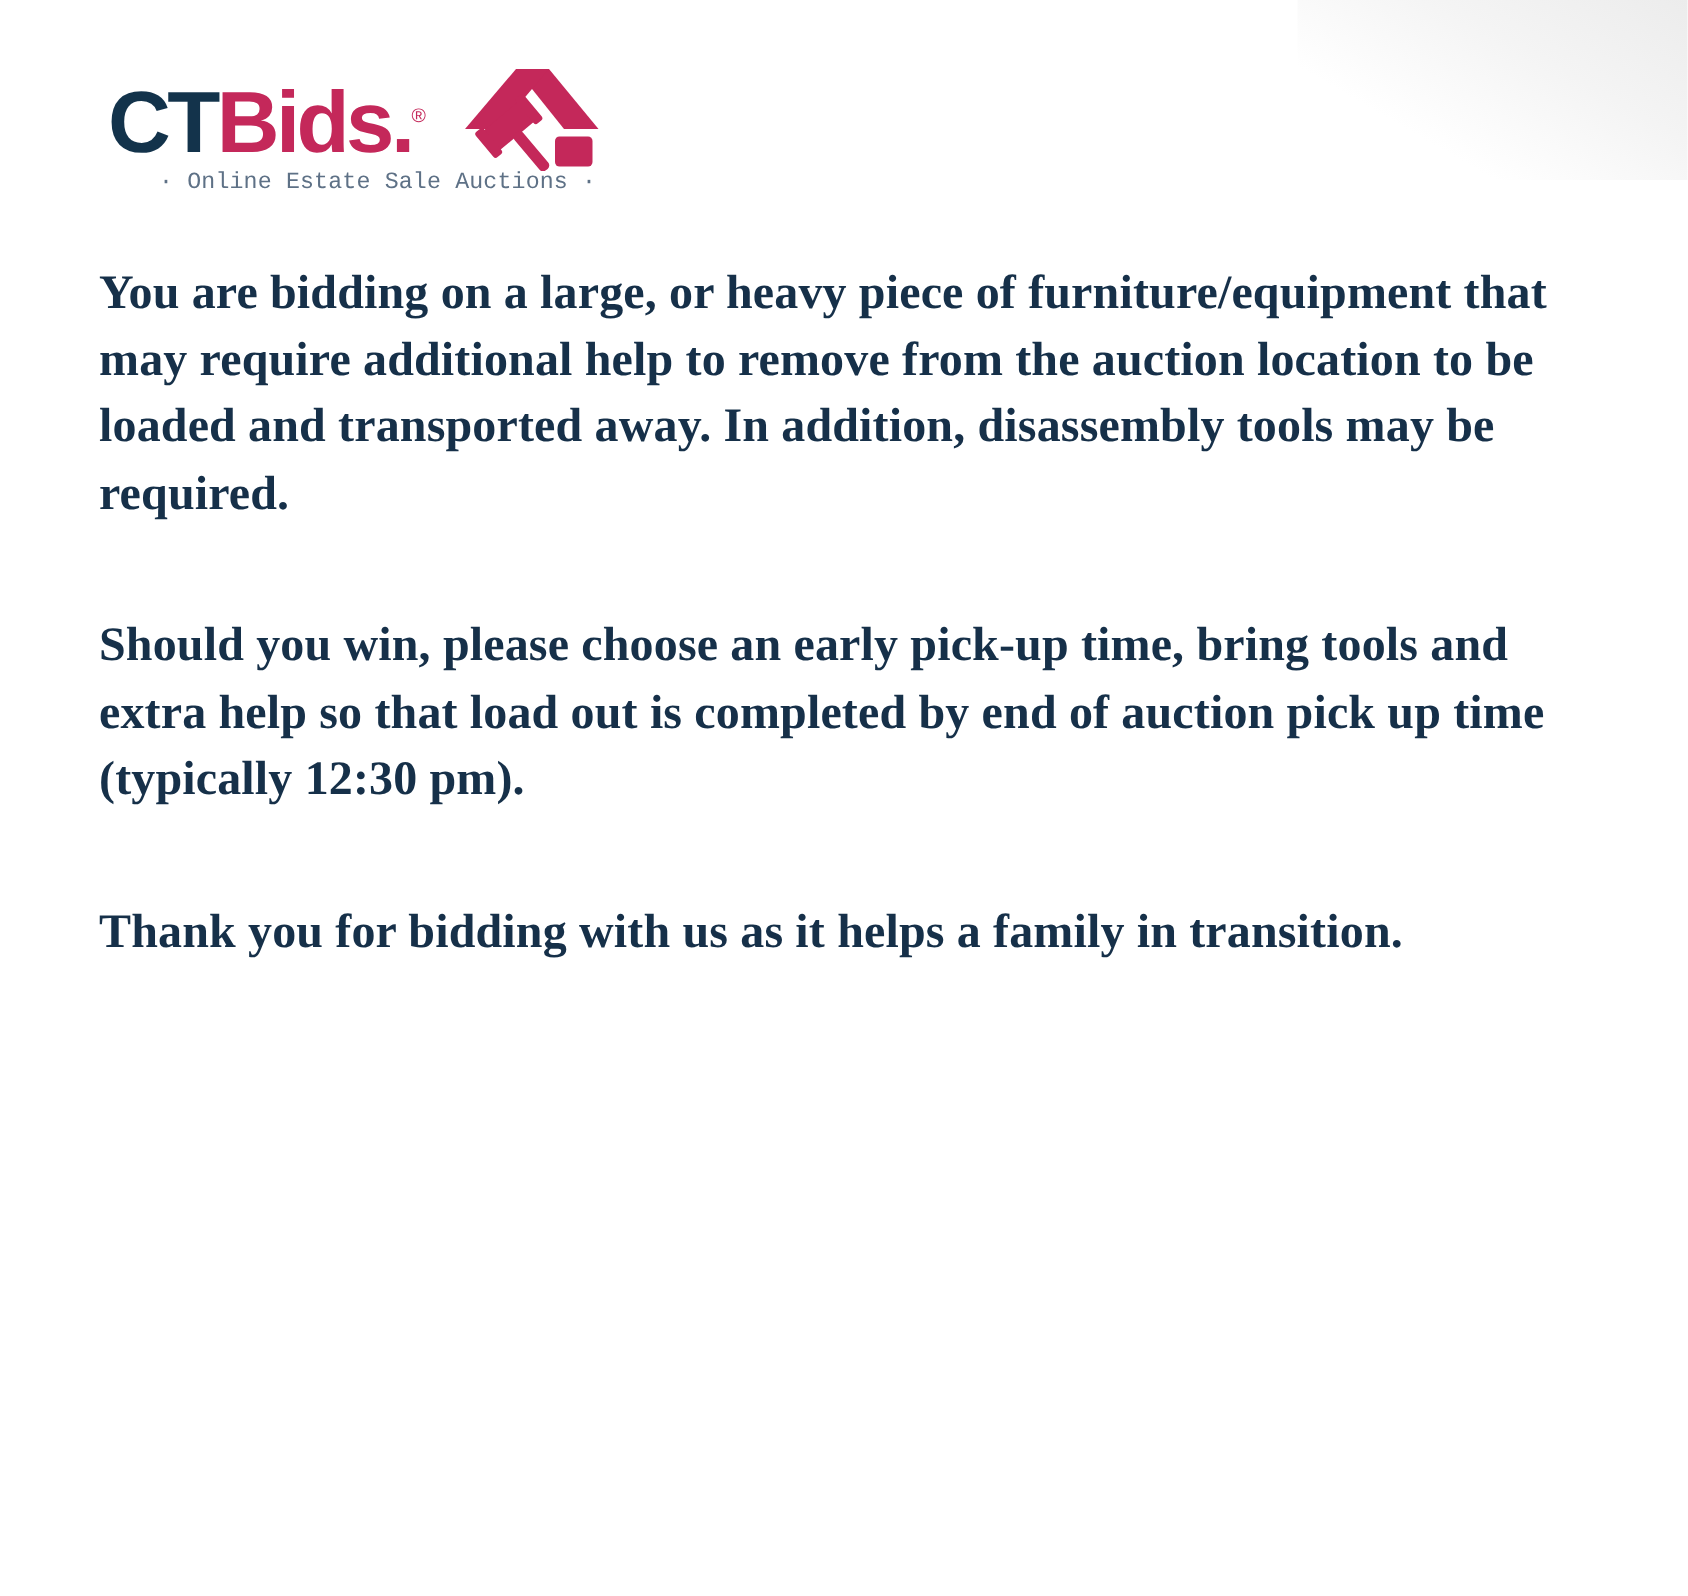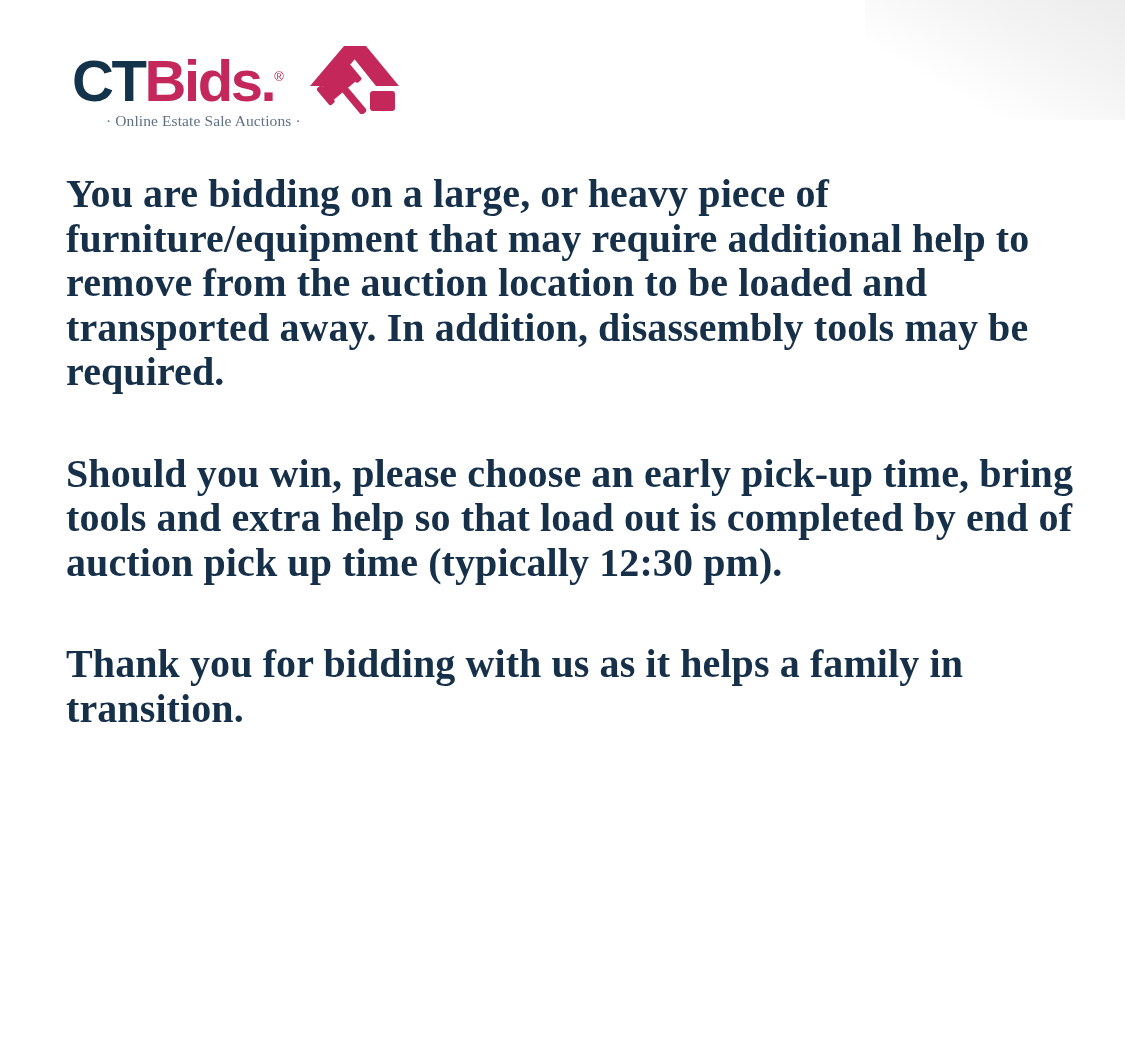--- a/index.html
+++ b/index.html
@@ -69,38 +69,38 @@
     position: absolute;
     left: 232px;
     top: -6px;
     width: 98px;
     height: 72px;
   }
   .logo-tagline {
     position: absolute;
     left: 34px;
     top: 64px;
-    font-family: Liberation Serif, serif;
+    font-family: Liberation Mono, monospace;
     font-size: 15.5px;
     letter-spacing: 0.1px;
     color: #5e7186;
     white-space: nowrap;
   }
 
   
   .body-copy {
     position: absolute;
     left: 66px;
     top: 172px;
     width: 1010px;
   }
   .para {
     font-family: "Liberation Serif", "DejaVu Serif", serif;
     font-weight: bold;
-    font-size: 40px;
+    font-size: 32px;
     line-height: 44.5px;
     color: #163049;
     margin: 0 0 57px 0;
     letter-spacing: 0.1px;
     text-rendering: optimizeLegibility;
   }
   .para:last-child { margin-bottom: 0; }
 </style>
 </head>
 <body>

